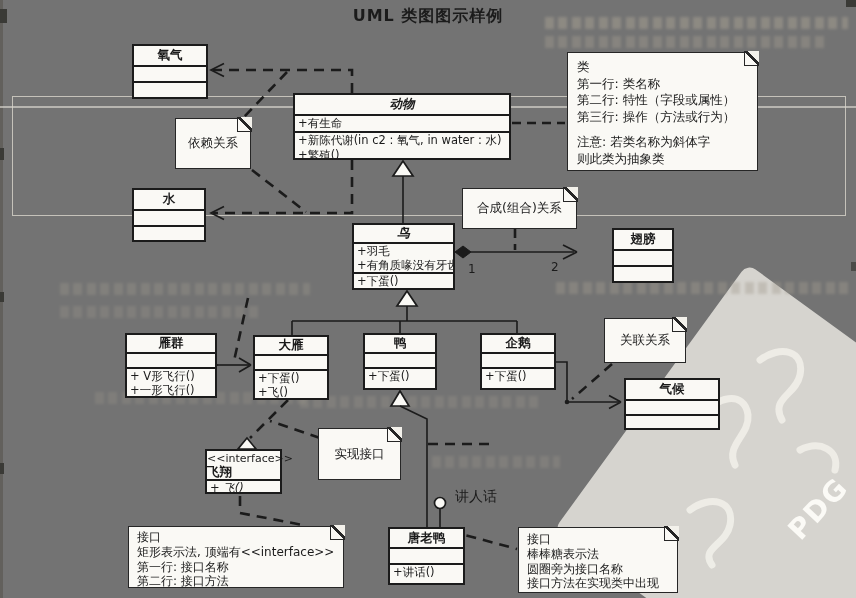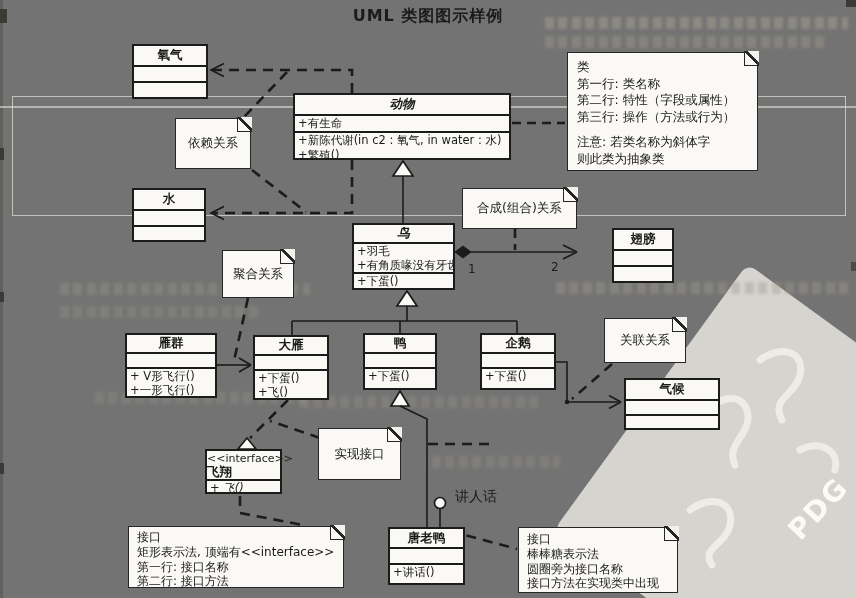--- a/index.html
+++ b/index.html
@@ -261,24 +261,20 @@
       <div>第一行: 类名称</div>
       <div>第二行: 特性（字段或属性）</div>
       <div>第三行: 操作（方法或行为）</div>
       <div class="spacer"></div>
       <div>注意: 若类名称为斜体字</div>
       <div>则此类为抽象类</div>
     </div>
     <i class="fold"></i>
   </div>
 
-  <div class="note note-center" style="left:222px;top:250px;width:72px;height:48px;">
-    <span>聚合关系</span>
-    <i class="fold"></i>
-  </div>
 
   <div class="note note-center" style="left:462px;top:188px;width:115px;height:41px;">
     <span>合成(组合)关系</span>
     <i class="fold"></i>
   </div>
 
   <div class="note note-center" style="left:604px;top:318px;width:82px;height:45px;">
     <span>关联关系</span>
     <i class="fold"></i>
   </div>

